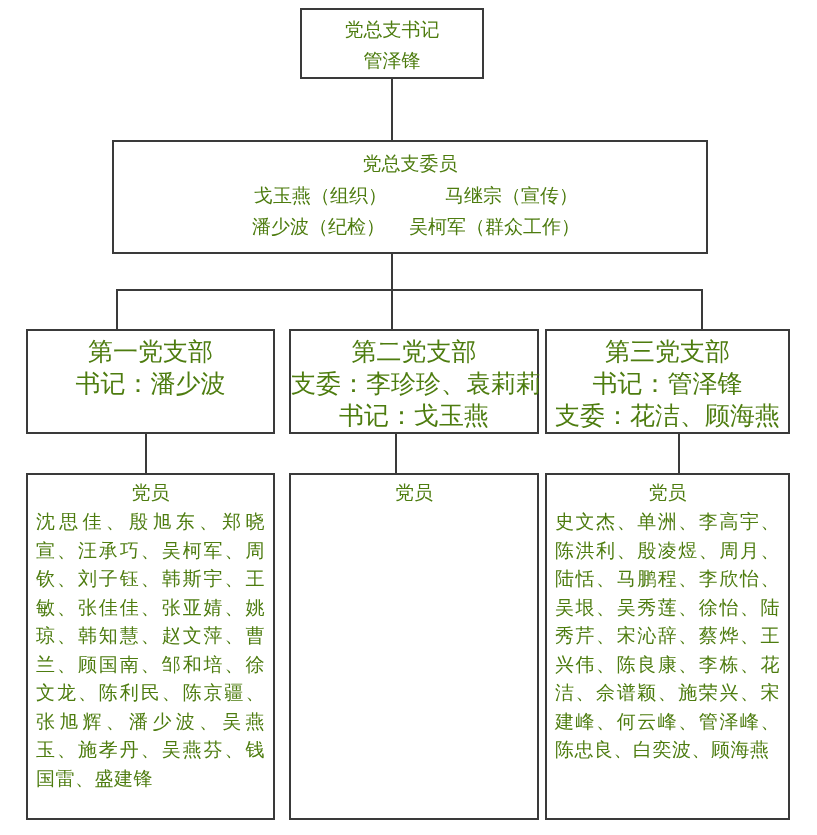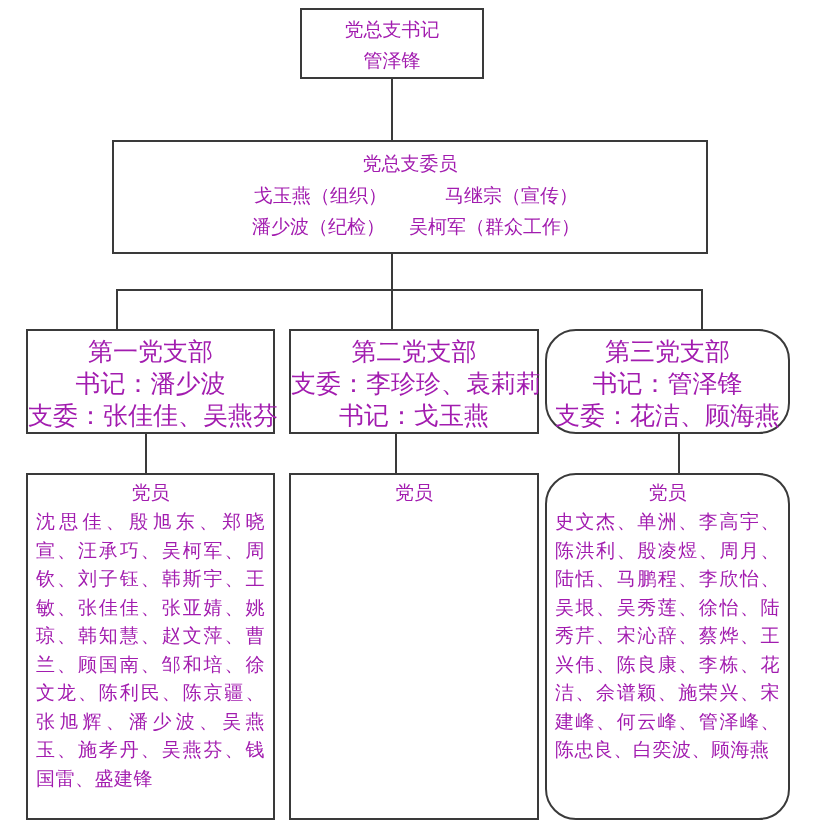--- a/index.html
+++ b/index.html
@@ -6,21 +6,21 @@
     margin: 0;
     padding: 0;
     background: #ffffff;
   }
   .canvas {
     position: relative;
     width: 817px;
     height: 835px;
     background: #ffffff;
     font-family: "Liberation Serif", "DejaVu Serif", serif;
-    color: #a21caf;
+    color: #4d7c0f;
     overflow: hidden;
   }
   .box {
     position: absolute;
     box-sizing: border-box;
     border: 2px solid #3a3a3a;
     background: #ffffff;
     text-align: center;
   }
   .line {
@@ -58,21 +58,21 @@
     font-size: 19px;
     line-height: 28.5px;
     text-align: justify;
     text-justify: inter-ideograph;
     letter-spacing: 0.5px;
     padding: 0 8px;
   }
 
   .col-1 { left: 26px;  width: 249px; }
   .col-2 { left: 289px; width: 250px; }
-  .col-3 { left: 545px; width: 245px; border-radius: 31px; }
+  .col-3 { left: 545px; width: 245px; }
 </style>
 </head>
 <body>
 
 <div class="canvas">
 
   <div class="line vline" style="left:391px; top:79px; height:61px;"></div>
   <div class="line vline" style="left:391px; top:254px; height:36px;"></div>
   <div class="line hline" style="left:116px; top:289px; width:587px;"></div>
   <div class="line vline" style="left:116px; top:289px; height:40px;"></div>
@@ -95,21 +95,20 @@
     </div>
     <div class="committee-row gap-sm">
       <span>潘少波（纪检）</span>
       <span>吴柯军（群众工作）</span>
     </div>
   </div>
 
   <div class="box branch-box col-1">
     <div>第一党支部</div>
     <div>书记：潘少波</div>
-    <div>支委：张佳佳、吴燕芬</div>
   </div>
   <div class="box branch-box col-2">
     <div>第二党支部</div>
     <div>支委：李珍珍、袁莉莉</div>
     <div>书记：戈玉燕</div>
   </div>
   <div class="box branch-box col-3">
     <div>第三党支部</div>
     <div>书记：管泽锋</div>
     <div>支委：花洁、顾海燕</div>

